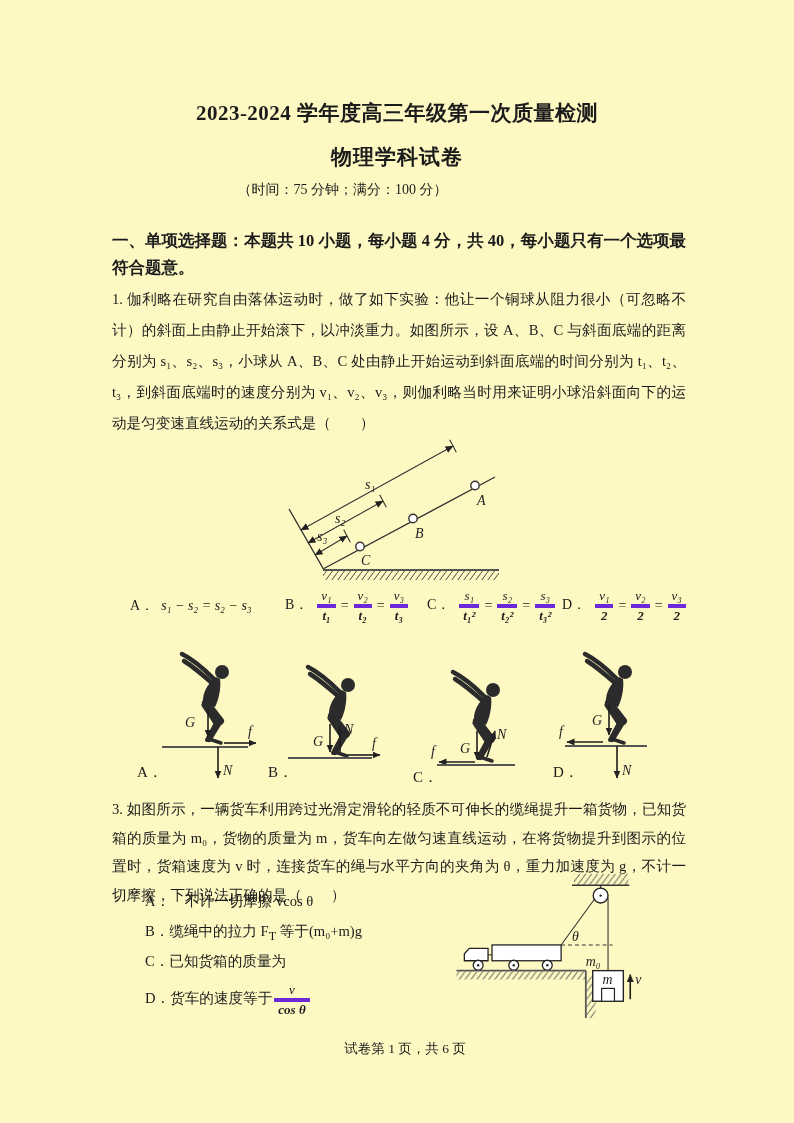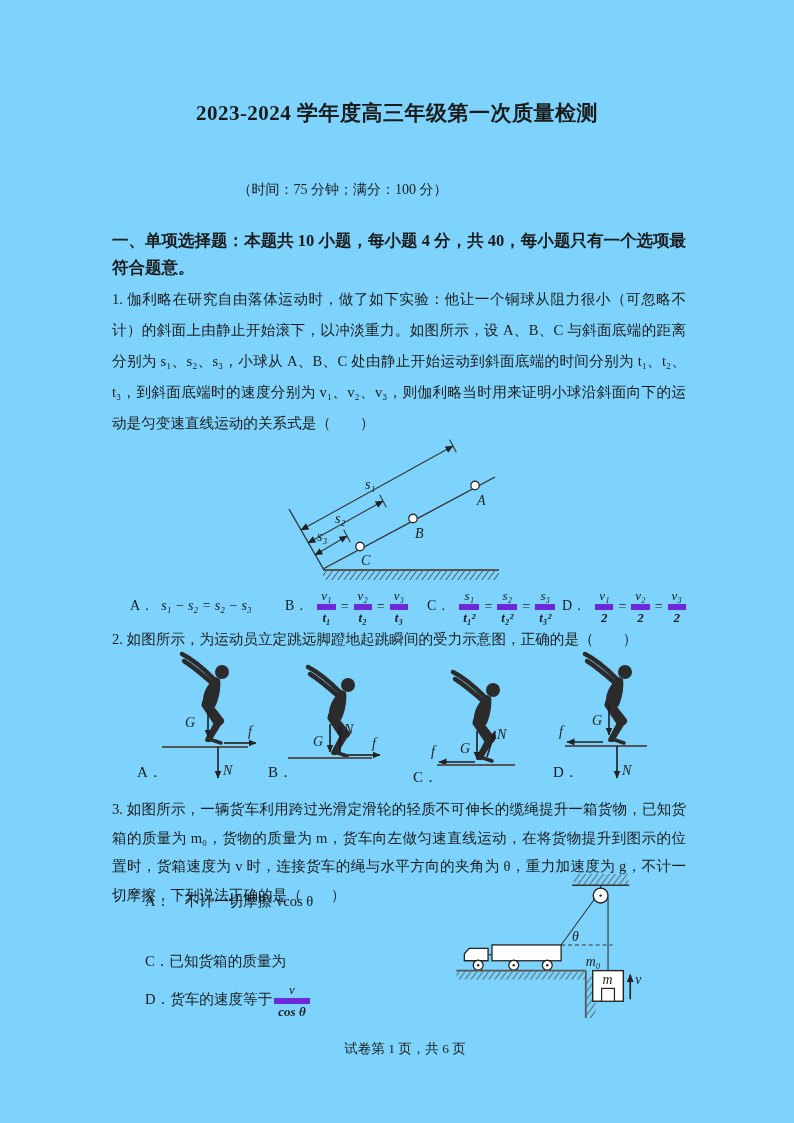--- a/index.html
+++ b/index.html
@@ -1,31 +1,31 @@
 <!DOCTYPE html>
 <html><head>
 <meta charset="utf-8">
 <style>
   html,body{margin:0;padding:0;background:#888;}
-  .page{position:relative;width:794px;height:1123px;margin:0 auto;background:#7dd3fc;
+  .page{position:relative;width:794px;height:1123px;margin:0 auto;background:#fef9c3;
         font-family:"Liberation Serif","DejaVu Serif",serif;color:#1b1b1b;overflow:hidden;}
   .abs{position:absolute;}
   .title1{top:99px;left:0;width:794px;text-align:center;font-size:21px;font-weight:bold;letter-spacing:.5px;}
   .title2{top:143px;left:0;width:794px;text-align:center;font-size:21px;font-weight:bold;letter-spacing:1px;}
   .subtitle{top:181px;left:0;width:685px;text-align:center;font-size:14px;}
   .sec-heading{top:227px;left:112px;width:574px;font-size:16.5px;font-weight:bold;line-height:27px;text-align:justify;font-family:Liberation Serif, serif;}
   .para{left:112px;width:574px;font-size:14.6px;text-align:justify;}
   .q1-para{top:284px;line-height:31px;}
   .q2-para{top:627px;line-height:24px;}
   .q3-para{top:795px;line-height:28.5px;}
   .opt{position:absolute;font-size:14px;white-space:nowrap;}
   .opt .lab{margin-right:7px;}
   .var{font-style:italic;}
   .frac{display:inline-block;vertical-align:middle;text-align:center;margin:0 2px;}
-  .frac .fn{display:block;border-bottom:6px solid #6d28d9;padding:0 4px;line-height:1.2;font-size:13px;font-style:italic;}
+  .frac .fn{display:block;border-bottom:4px solid #6d28d9;padding:0 4px;line-height:1.2;font-size:13px;font-style:italic;}
   .frac .fd{display:block;padding:0 4px;line-height:1.2;font-size:13px;font-style:italic;font-weight:bold;}
   .eq{margin:0 3px;vertical-align:middle;}
   .q2lab{position:absolute;font-size:15px;}
   .q3opt{position:absolute;left:145px;font-size:14.6px;white-space:nowrap;}
   .footer{top:1040px;left:0;width:794px;text-align:center;font-size:13.5px;margin-left:8px;}
   svg text{font-family:"Liberation Serif","DejaVu Serif",serif;}
   .figtext{font-style:italic;font-size:14px;fill:#222;}
   .stroke{stroke:#333;stroke-width:1.4;fill:none;}
   .thin{stroke:#333;stroke-width:1.1;fill:none;}
   .athl{stroke:#2b2b2b;fill:none;stroke-linecap:round;}
@@ -53,20 +53,21 @@
       <line class="athl" x1="47" y1="90" x2="59" y2="94" stroke-width="3.5"></line>
       <line class="athl" x1="42" y1="56" x2="54" y2="74" stroke-width="5"></line>
       <line class="athl" x1="54" y1="74" x2="45" y2="91" stroke-width="4"></line>
     </g>
   </defs>
 </svg>
 
 <div class="page">
 
   <div class="abs title1">2023-2024 学年度高三年级第一次质量检测</div>
+  <div class="abs title2">物理学科试卷</div>
   <div class="abs subtitle">（时间：75 分钟；满分：100 分）</div>
 
   <div class="abs sec-heading">一、单项选择题：本题共 10 小题，每小题 4 分，共 40，每小题只有一个选项最符合题意。</div>
 
   <div class="abs para q1-para">1. 伽利略在研究自由落体运动时，做了如下实验：他让一个铜球从阻力很小（可忽略不计）的斜面上由静止开始滚下，以冲淡重力。如图所示，设 A、B、C 与斜面底端的距离分别为 s₁、s₂、s₃，小球从 A、B、C 处由静止开始运动到斜面底端的时间分别为 t₁、t₂、t₃，到斜面底端时的速度分别为 v₁、v₂、v₃，则伽利略当时用来证明小球沿斜面向下的运动是匀变速直线运动的关系式是（　　）</div>
 
   <svg class="abs" style="top:437px;left:283px" width="222" height="150" viewBox="0 0 222 150">
     <line class="stroke" x1="6" y1="72" x2="41" y2="133"></line>
     <line class="stroke" x1="40" y1="132" x2="212" y2="40"></line>
     <line class="gnd" x1="40" y1="133" x2="216" y2="133"></line>
@@ -97,21 +98,20 @@
   <div class="opt" style="top:588px;left:285px">
     <span class="lab">B．</span><span class="frac"><span class="fn">v₁</span><span class="fd">t₁</span></span><span class="eq">=</span><span class="frac"><span class="fn">v₂</span><span class="fd">t₂</span></span><span class="eq">=</span><span class="frac"><span class="fn">v₃</span><span class="fd">t₃</span></span>
   </div>
   <div class="opt" style="top:588px;left:427px">
     <span class="lab">C．</span><span class="frac"><span class="fn">s₁</span><span class="fd">t₁²</span></span><span class="eq">=</span><span class="frac"><span class="fn">s₂</span><span class="fd">t₂²</span></span><span class="eq">=</span><span class="frac"><span class="fn">s₃</span><span class="fd">t₃²</span></span>
   </div>
   <div class="opt" style="top:588px;left:562px">
     <span class="lab">D．</span><span class="frac"><span class="fn">v₁</span><span class="fd">2</span></span><span class="eq">=</span><span class="frac"><span class="fn">v₂</span><span class="fd">2</span></span><span class="eq">=</span><span class="frac"><span class="fn">v₃</span><span class="fd">2</span></span>
   </div>
 
-  <div class="abs para q2-para">2. 如图所示，为运动员立定跳远脚蹬地起跳瞬间的受力示意图，正确的是（　　）</div>
 
   <svg class="abs" style="top:645px;left:148px" width="118" height="145" viewBox="0 0 118 145">
     <use href="#athlete" transform="translate(14,4)"></use>
     <line class="farrow" x1="60" y1="64" x2="60" y2="92" marker-end="url(#ah)"></line>
     <text class="figtext" x="47" y="82" text-anchor="end">G</text>
     <line class="farrow" x1="76" y1="98" x2="108" y2="98" marker-end="url(#ah)"></line>
     <text class="figtext" x="100" y="91">f</text>
     <line class="gnd" x1="14" y1="102" x2="100" y2="102"></line>
     <line class="farrow" x1="70" y1="102" x2="70" y2="133" marker-end="url(#ah)"></line>
     <text class="figtext" x="75" y="130">N</text>
@@ -152,20 +152,23 @@
 
   <span class="q2lab" style="top:763px;left:137px">A．</span>
   <span class="q2lab" style="top:763px;left:268px">B．</span>
   <span class="q2lab" style="top:768px;left:413px">C．</span>
   <span class="q2lab" style="top:763px;left:553px">D．</span>
 
   <div class="abs para q3-para">3. 如图所示，一辆货车利用跨过光滑定滑轮的轻质不可伸长的缆绳提升一箱货物，已知货箱的质量为 m₀，货物的质量为 m，货车向左做匀速直线运动，在将货物提升到图示的位置时，货箱速度为 v 时，连接货车的绳与水平方向的夹角为 θ，重力加速度为 g，不计一切摩擦，下列说法正确的是（　　）</div>
 
   <div class="q3opt" style="top:892px">
     <span class="lab">A．</span>　<span>不计一切摩擦 vcos θ</span>
+  </div>
+  <div class="q3opt" style="top:922px">
+    <span class="lab">B．</span><span>缆绳中的拉力 F</span><sub>T</sub><span> 等于(m₀+m)g</span>
   </div>
   <div class="q3opt" style="top:952px">
     <span class="lab">C．</span><span>已知货箱的质量为</span>
   </div>
   <div class="q3opt" style="top:982px">
     <span class="lab">D．</span><span>货车的速度等于</span><span class="frac"><span class="fn">v</span><span class="fd">cos θ</span></span>
   </div>
 
   <svg class="abs" style="top:862px;left:452px" width="238" height="158" viewBox="0 0 240 160">
     <rect x="123" y="12" width="55" height="11" fill="url(#hatch)" stroke="none"></rect>

